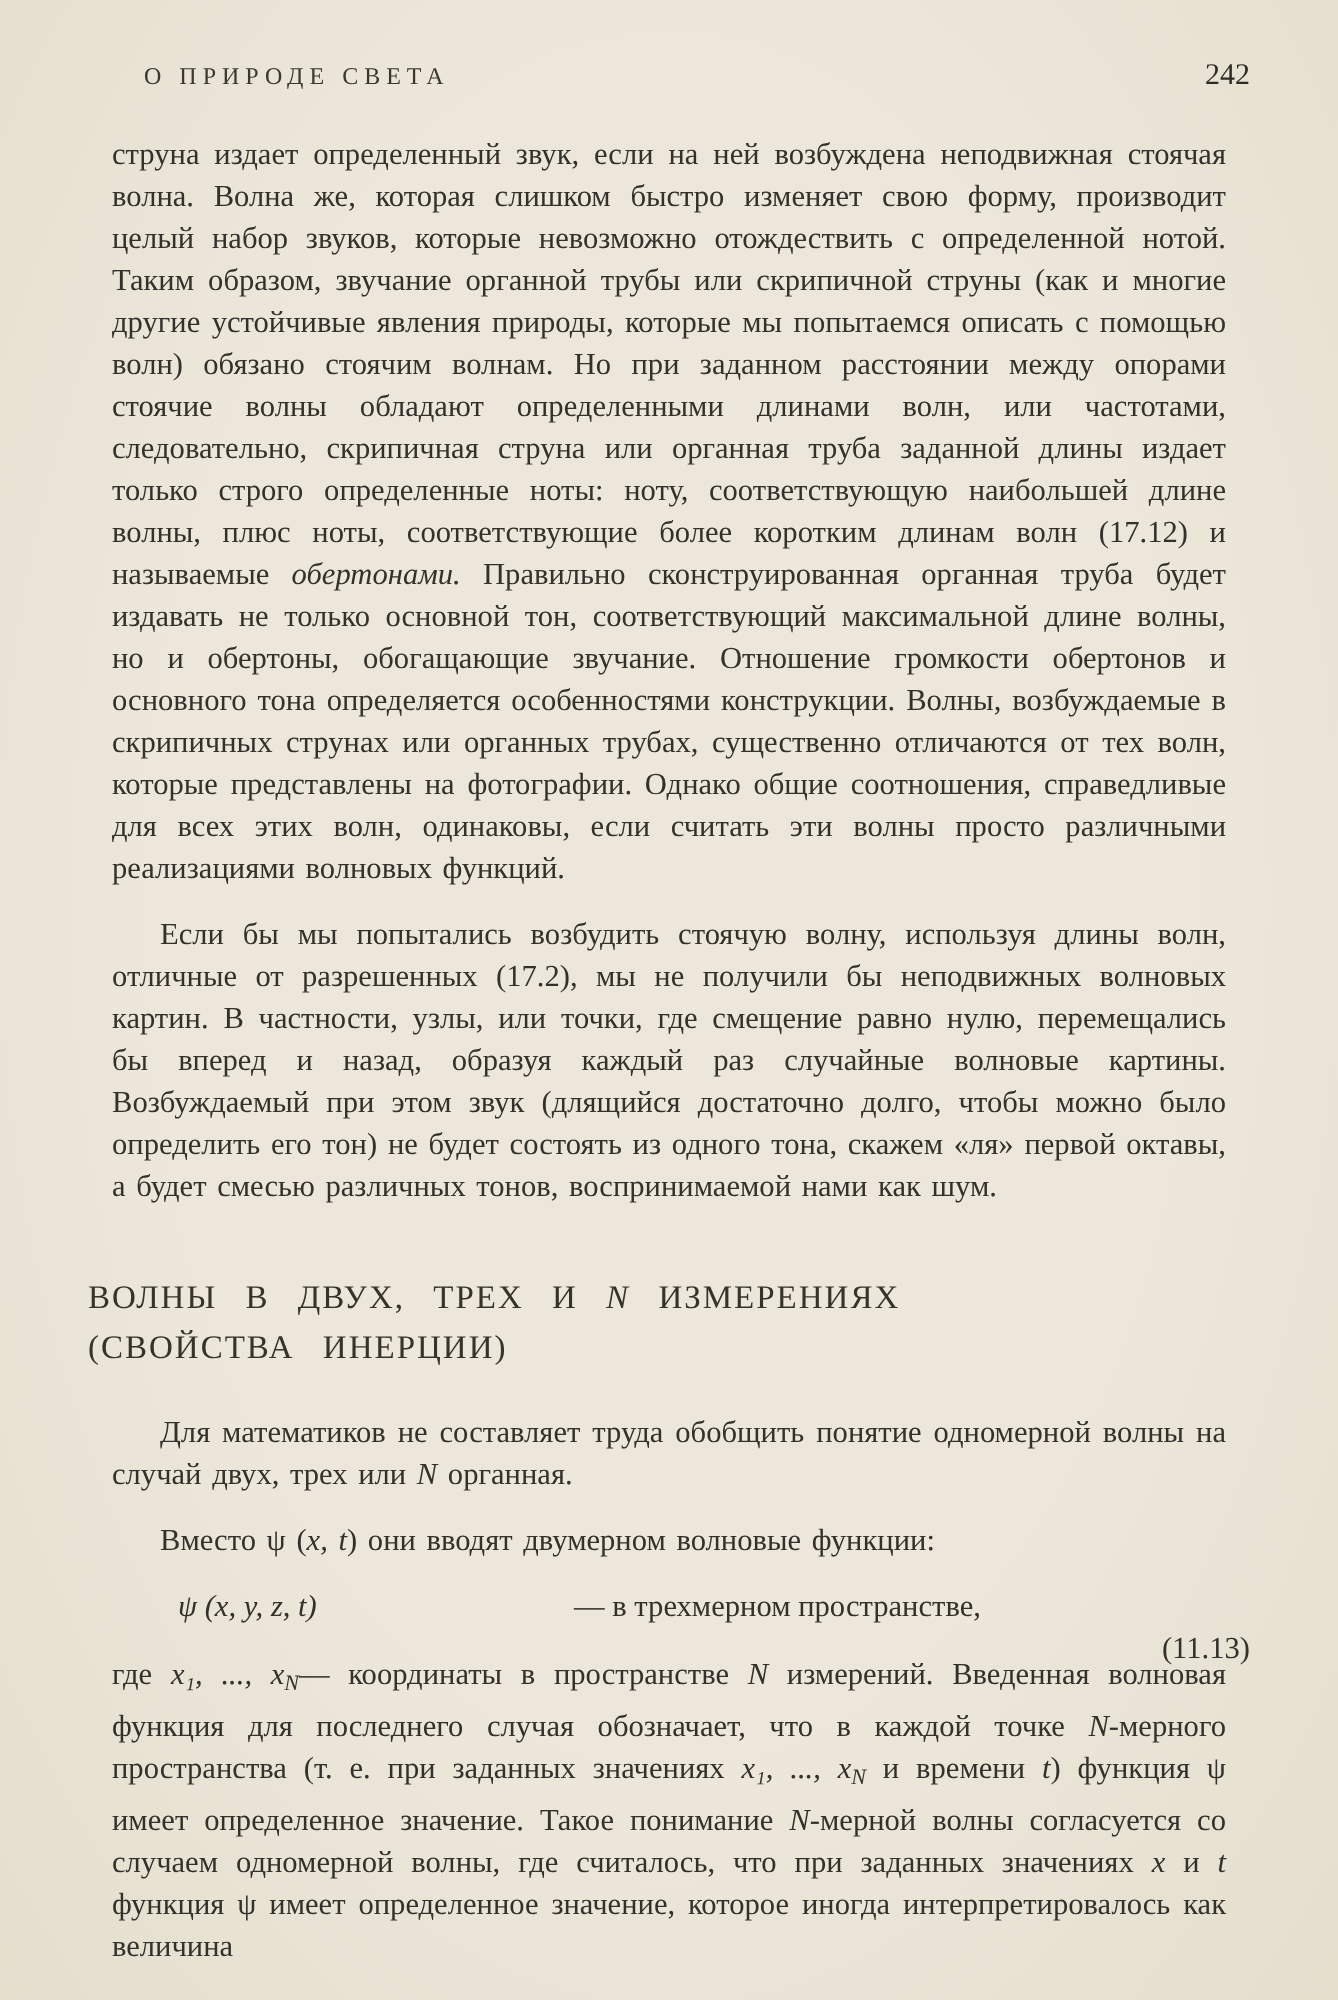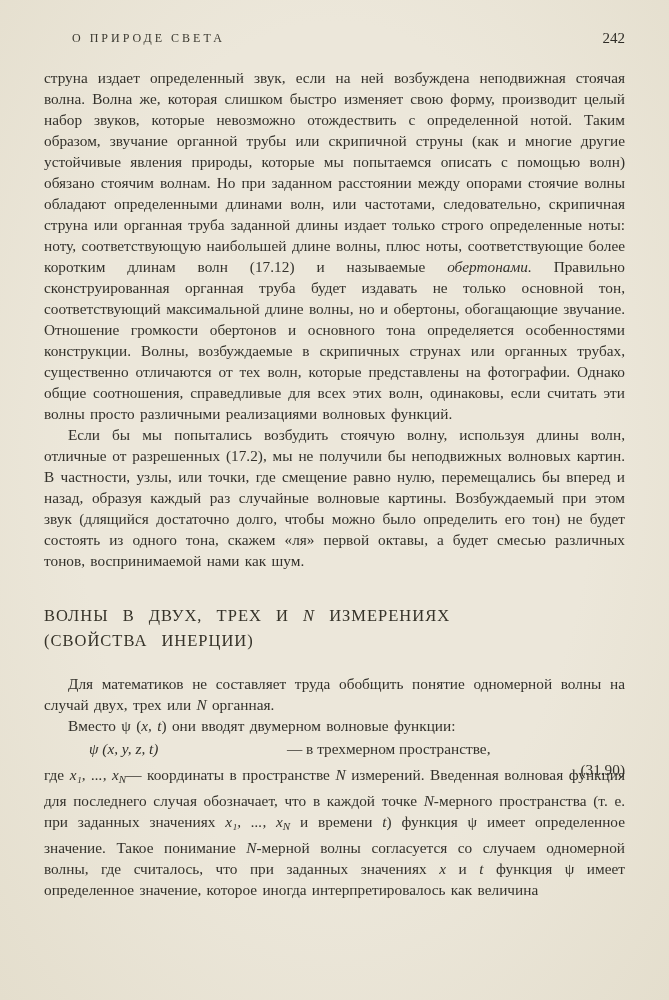--- a/index.html
+++ b/index.html
@@ -32,21 +32,21 @@
     letter-spacing: 3px;
     color: #3a382f;
   }
   .page-number {
     font-size: 15px;
     font-weight: normal;
     color: #2e2c26;
   }
   
   .para {
-    margin: 0;
+    margin: 12px;
     font-size: 15.3px;
     line-height: 21px;
     text-align: justify;
     word-spacing: 1.5px;
   }
   .para.indent { text-indent: 24px; }
   .italic { font-style: italic; }
   .var { font-style: italic; }
   .sub {
     font-style: italic;
@@ -113,19 +113,19 @@
 
     <p class="para indent"><span>Вместо ψ (</span><span class="var">x, t</span><span>) они вводят двумерном волновые функции:</span></p>
 
     <div class="equations">
       <div class="eq-row">
         <span class="eq-lhs">ψ (x, y, z, t)</span>
         <span class="eq-desc">— в трехмерном пространстве,</span>
       </div>
       <div class="eq-row">
       </div>
-      <span class="eq-number">(31.90)</span>
+      <span class="eq-number">(11.13)</span>
     </div>
 
     <p class="para"><span>где </span><span class="var">x₁, ..., x</span><span class="sub">N</span><span>— координаты в пространстве </span><span class="var">N</span><span> измерений. Введенная волновая функция для последнего случая обозначает, что в каждой точке </span><span class="var">N</span><span>-мерного пространства (т. е. при заданных значениях </span><span class="var">x₁, ..., x</span><span class="sub">N</span><span> и времени </span><span class="var">t</span><span>) функция ψ имеет определенное значение. Такое понимание </span><span class="var">N</span><span>-мерной волны согласуется со случаем одномерной волны, где считалось, что при заданных значениях </span><span class="var">x</span><span> и </span><span class="var">t</span><span> функция ψ имеет определенное значение, которое иногда интерпретировалось как величина</span></p>
 
   </main>
 </div>
 
 </body></html>

